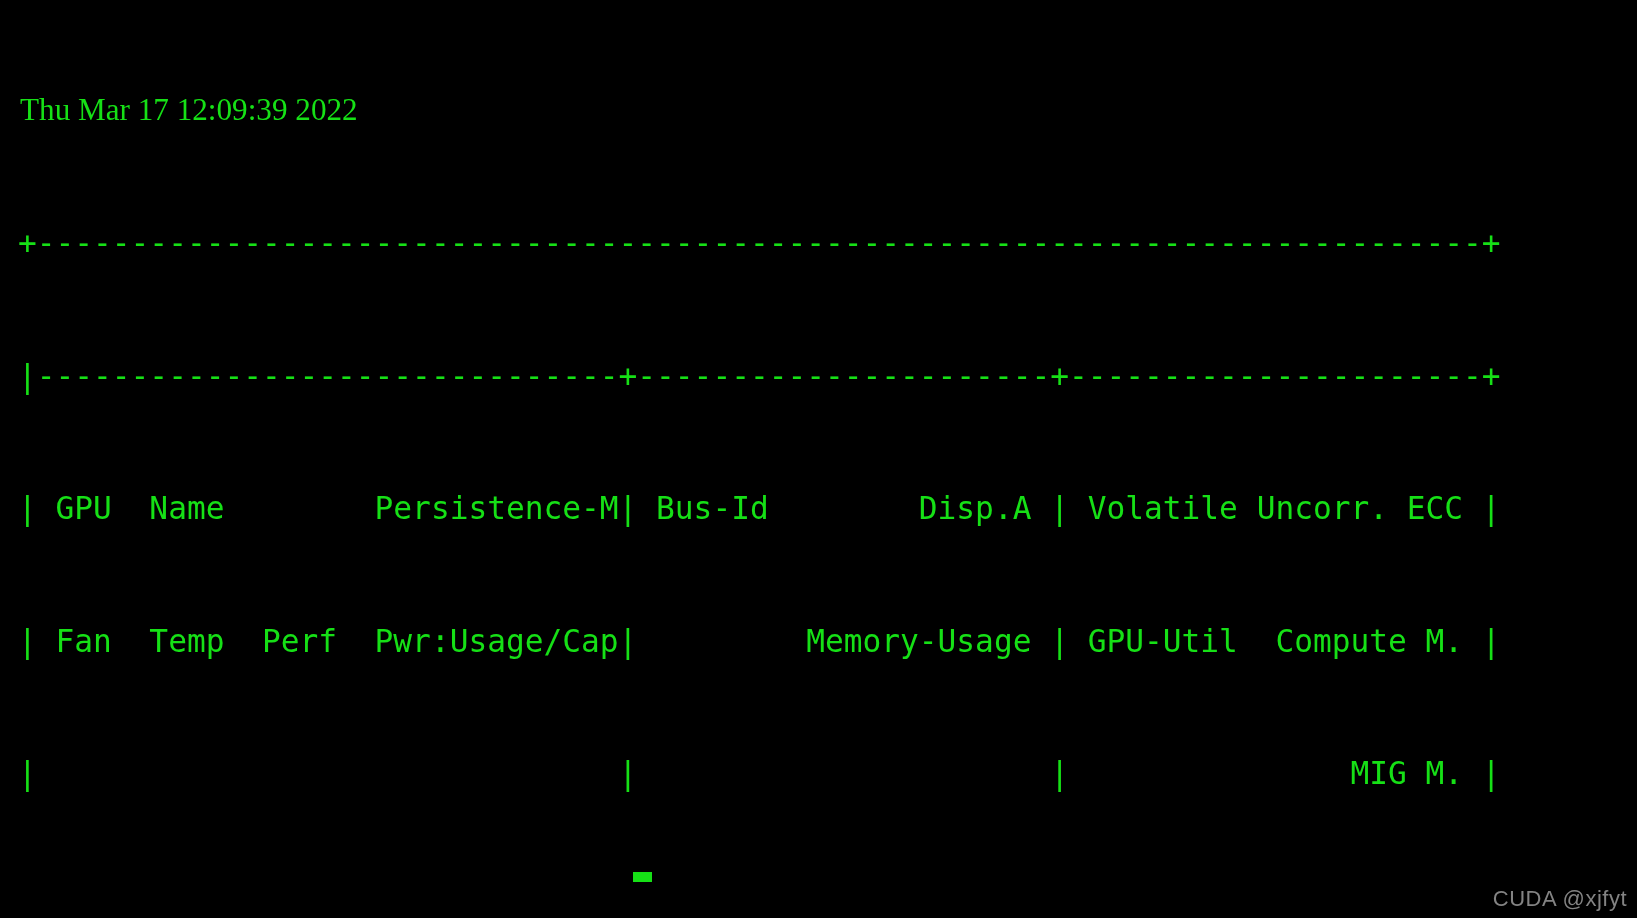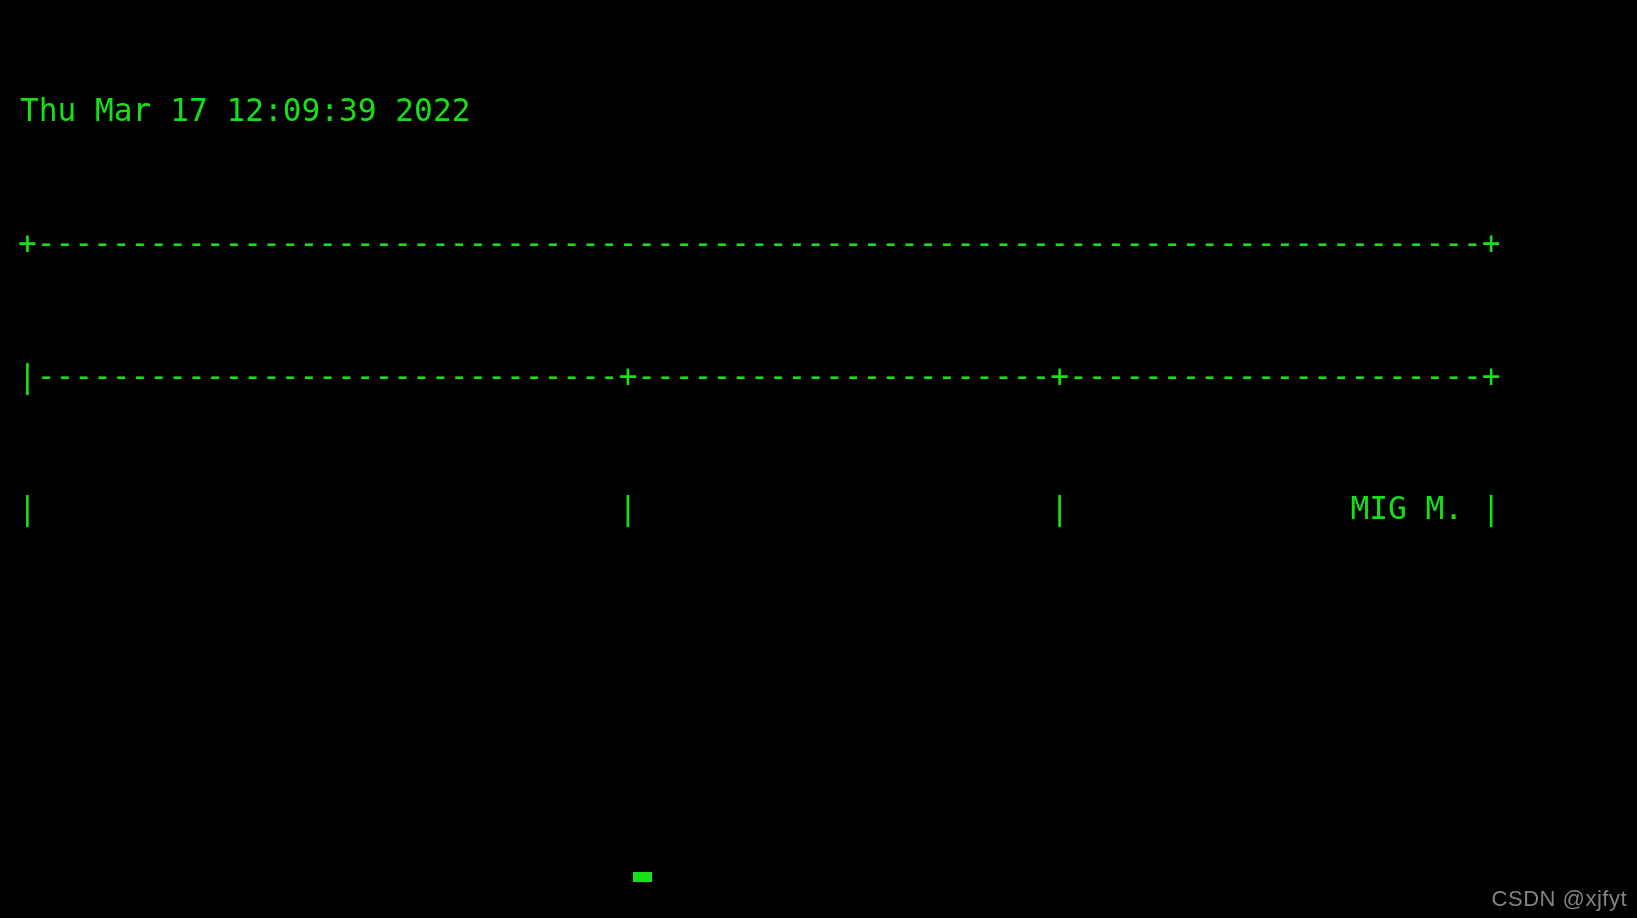--- a/index.html
+++ b/index.html
@@ -36,20 +36,21 @@
     display: block;
     height: 44.2px;
     white-space: pre;
     color: #16e016;
     font-variant-ligatures: none;
     margin: 0;
   }
 
   .term-line.date-line {
     padding-left: 2px;
+    font-family: Liberation Serif, serif;
   }
 
   #cursor-block {
     position: absolute;
     left: 633px;
     top: 872px;
     width: 19px;
     height: 10px;
     background: #16e016;
   }
@@ -66,31 +67,33 @@
     white-space: pre;
   }
 </style>
 </head>
 <body>
 
 <div id="terminal" style="font-size: 31.185px; padding-left: 18px; padding-top: 0px;">
   <span class="term-line date-line">Thu Mar 17 12:09:39 2022</span>
   <span class="term-line">+-----------------------------------------------------------------------------+</span>
   <span class="term-line">|-------------------------------+----------------------+----------------------+</span>
+  <span class="term-line">| GPU  Name        Persistence-M| Bus-Id        Disp.A | Volatile Uncorr. ECC |</span>
+  <span class="term-line">| Fan  Temp  Perf  Pwr:Usage/Cap|         Memory-Usage | GPU-Util  Compute M. |</span>
   <span class="term-line">|                               |                      |               MIG M. |</span>
   
   
   
   
   
   
   
   
   
   
   
   
   
 </div>
 
 <div id="cursor-block"></div>
 
-<div id="watermark">CSDN @xjfyt</div>
+<div id="watermark">CUDA @xjfyt</div>
 
 </body></html>

